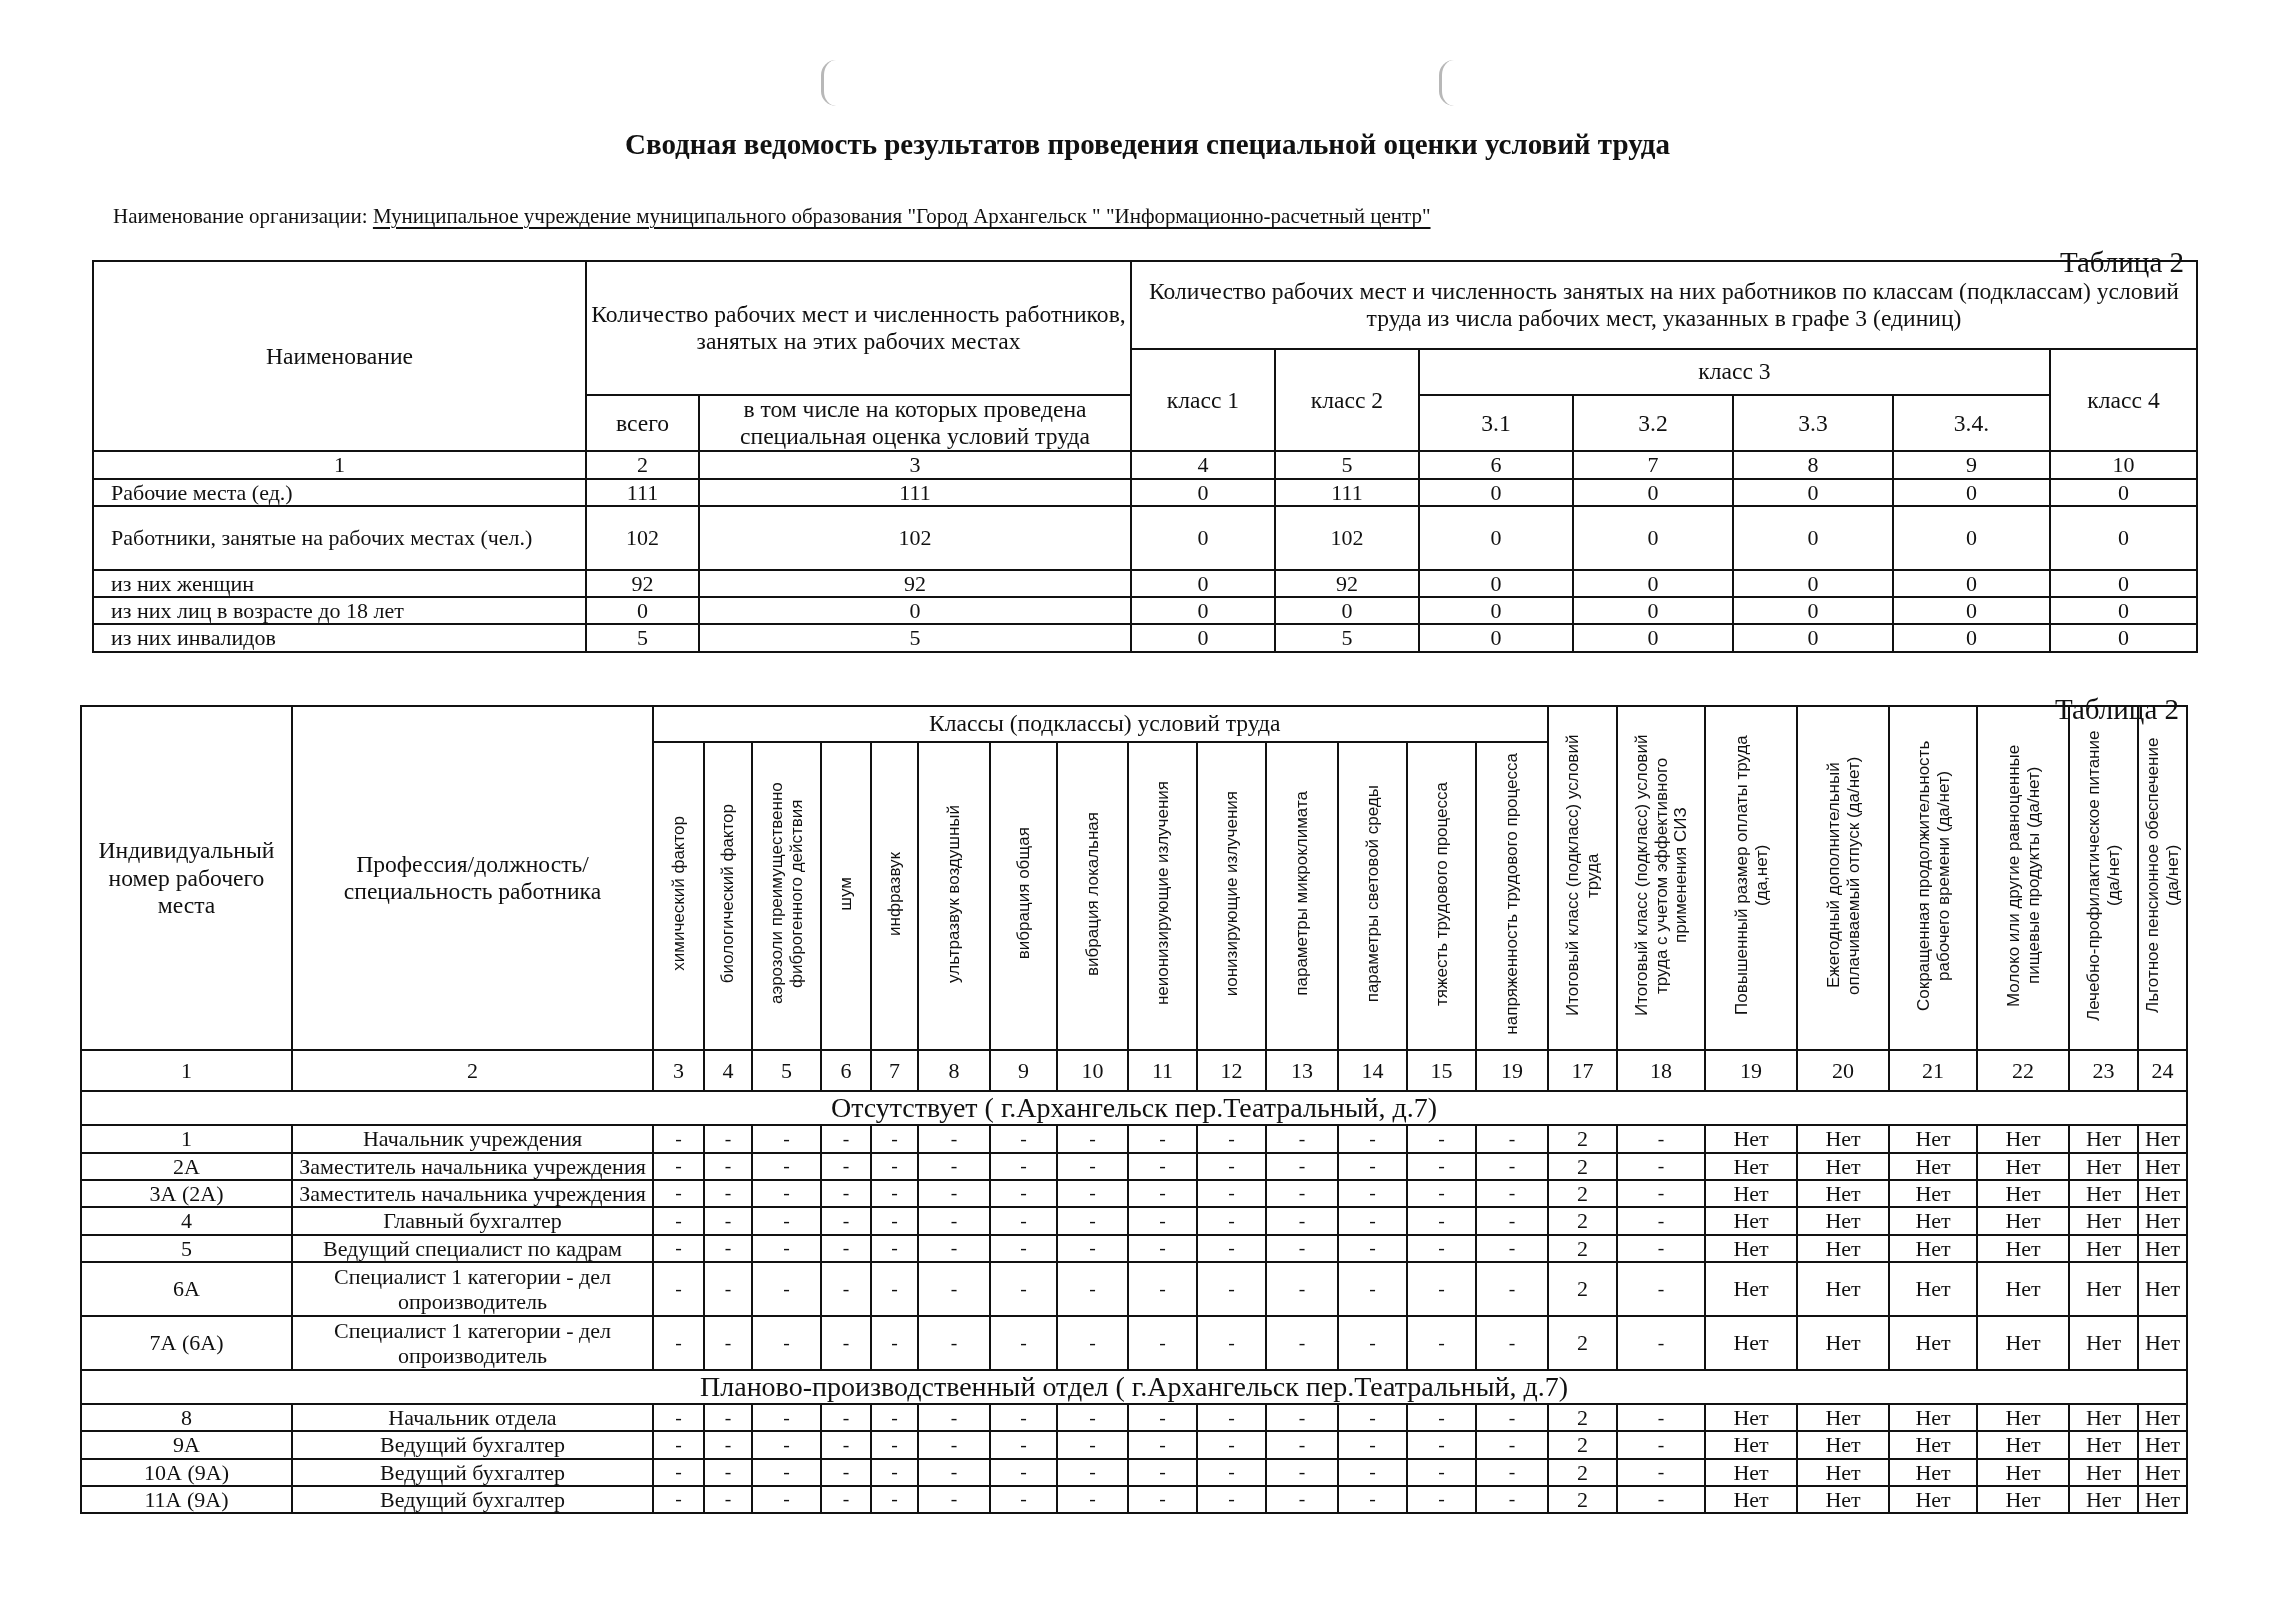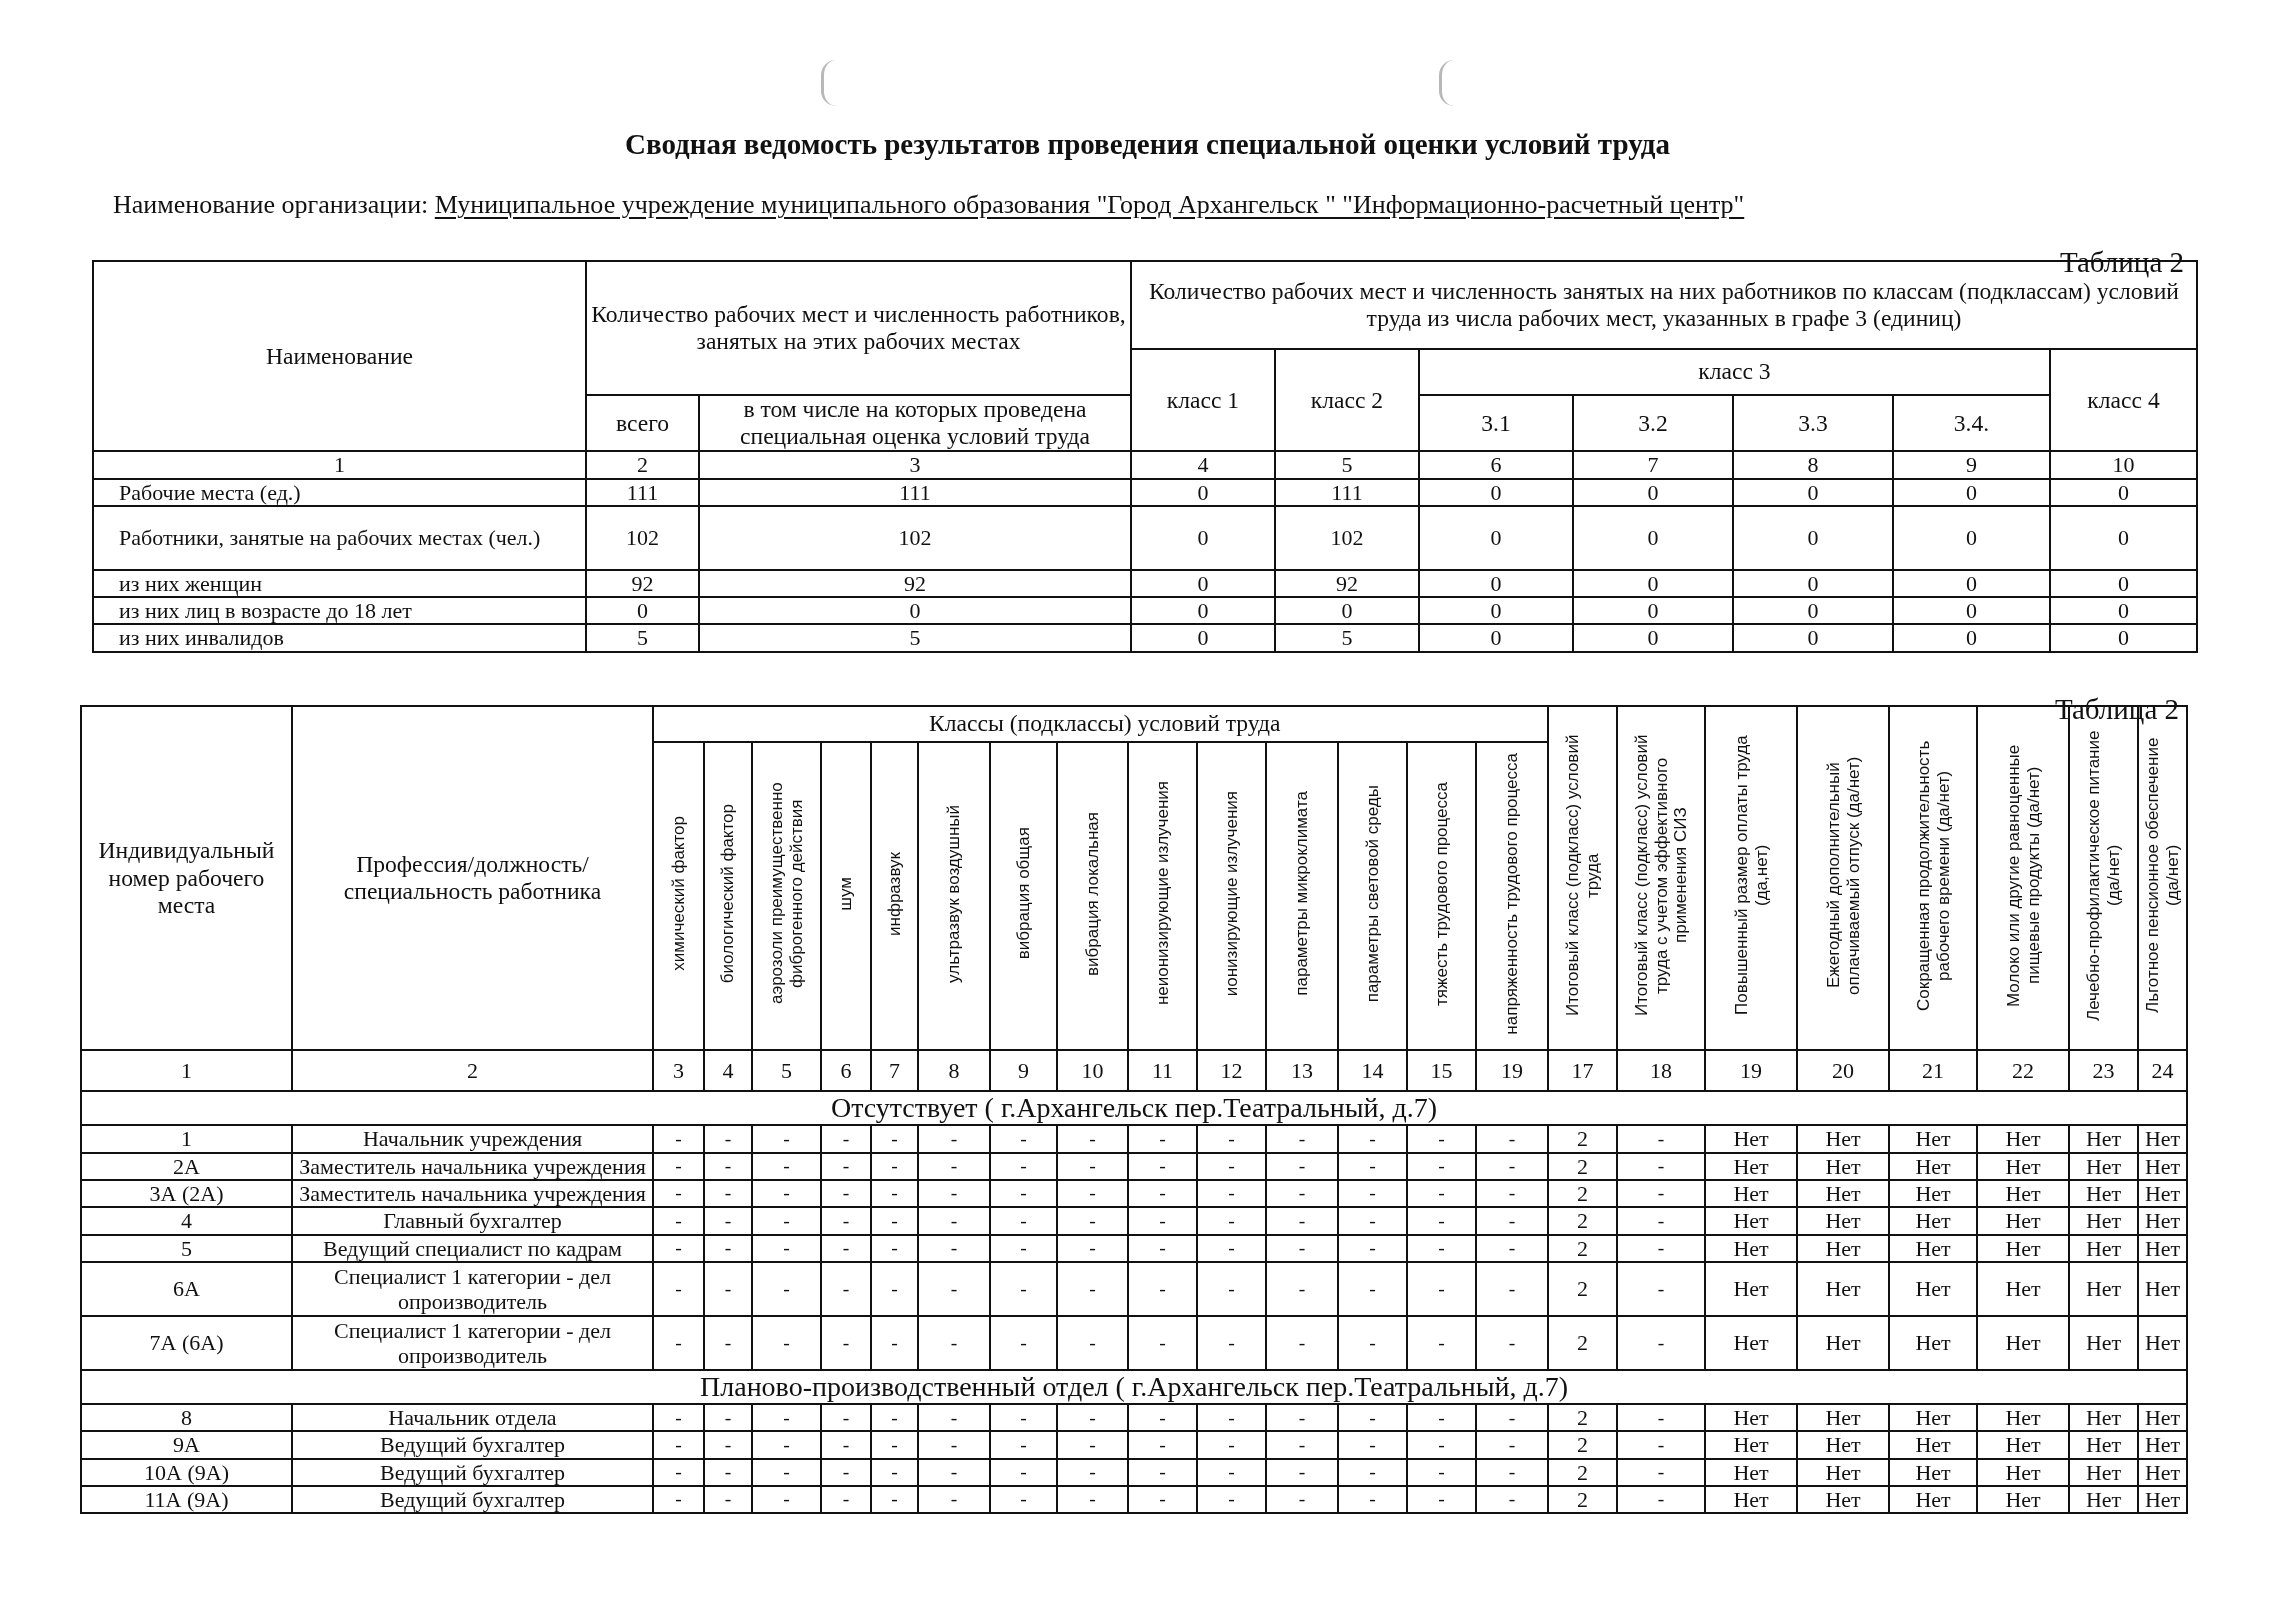--- a/index.html
+++ b/index.html
@@ -2,27 +2,27 @@
 <html style="font-size:10.5px"><head>
 <meta charset="utf-8">
 <style>
   html, body { margin:0; padding:0; background:#ffffff; }
   body { width:2295px; height:1622px; position:relative; overflow:hidden;
          font-family:"Liberation Serif", "DejaVu Serif", serif; color:#111; }
   .abs { position:absolute; }
   .mark { position:absolute; width:11.8px; height:46px; border-left:3.9px solid #b8b8b8;
           border-radius:26px 0 0 26px; }
   .title { left:0; width:2295px; top:128px; text-align:center; font-weight:bold; font-size:29px; }
-  .org { left:113px; top:190px; font-size:26px; white-space:nowrap; }
+  .org { left:113px; top:204px; font-size:21px; white-space:nowrap; }
   .org u { text-decoration:underline; text-decoration-thickness:2px; text-underline-offset:3.9px; }
   .tcap { font-size:29px; }
   table { border-collapse:collapse; position:absolute; table-layout:fixed; }
   td { border:2px solid #111; text-align:center; vertical-align:middle; padding:0 2.6px;
        font-size:22px; line-height:1.15; overflow:hidden; }
-  td.left { text-align:left; padding-left:25px; }
+  td.left { text-align:left; padding-left:17px; }
   td.hdr { font-size:23.6px; }
   .vert { writing-mode:vertical-rl; transform:rotate(180deg); font-family:"Liberation Sans","DejaVu Sans",sans-serif;
           font-size:17px; line-height:1.15; margin:0 auto; text-align:center; display:inline-block; max-height:301px; }
   td.sect { font-size:28px; text-align:center; }
   .dash { font-size:19.6px; }
 </style>
 </head>
 <body>
 
 <div class="mark" style="left:821px; top:60px;"></div>

